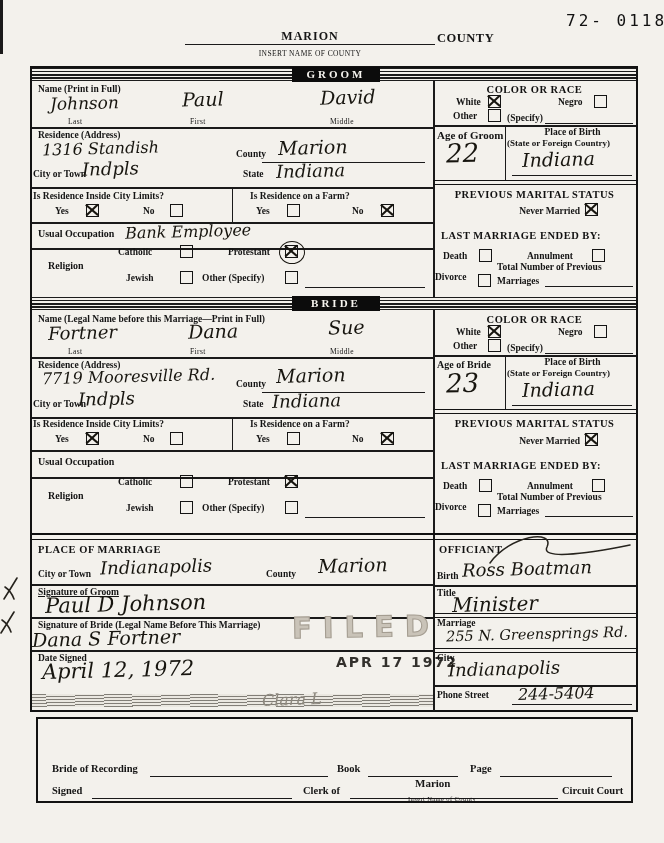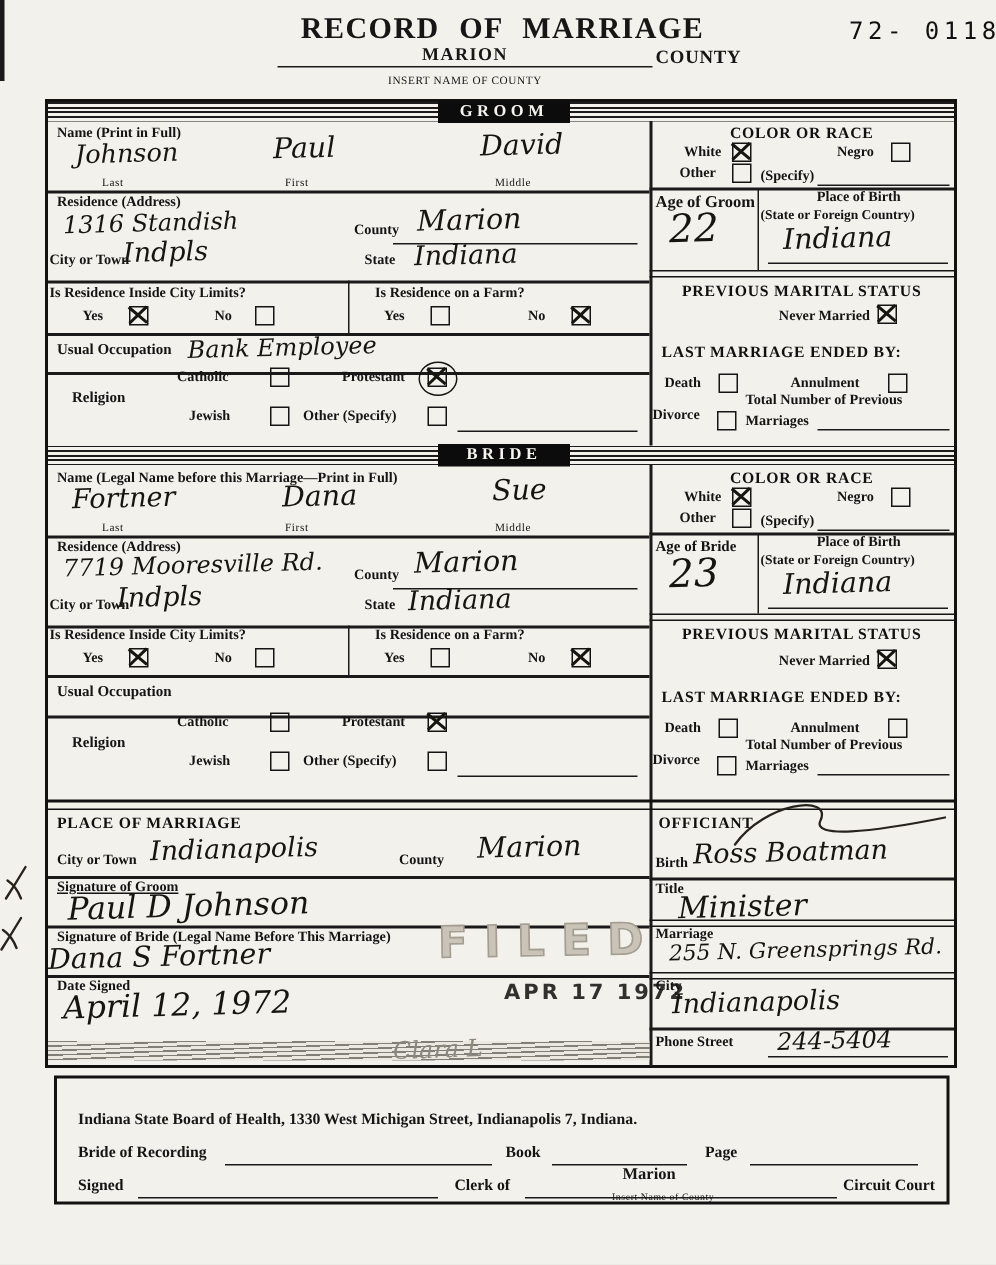--- a/index.html
+++ b/index.html
@@ -38,21 +38,20 @@
   .scribble{position:absolute;font-family:"DejaVu Serif",serif;font-style:italic;font-size:16px;color:#8d887e;transform:rotate(-2deg);white-space:nowrap;}
   svg{display:block;}
 </style>
 </head>
 <body>
 
 <div class="page">
 
   <div class="line" style="left:0;top:0;width:3px;height:54px;"></div>
 
-  <div class="hdr-title ctr" style="left:165px;top:8px;width:340px;">RECORD OF MARRIAGE</div>
   <div class="recno" style="left:566px;top:11px;">72- 011877</div>
   <div class="abs ctr" style="left:185px;top:29px;width:250px;font-weight:bold;font-size:12px;letter-spacing:1px;">MARION</div>
   <div class="uline" style="left:185px;top:30px;width:250px;height:14px;"></div>
   <div class="abs" style="left:437px;top:31px;font-weight:bold;font-size:12.5px;letter-spacing:.5px;">COUNTY</div>
   <div class="lbl-sm ctr" style="left:185px;top:49px;width:250px;">INSERT NAME OF COUNTY</div>
 
   <div class="formbox"></div>
 
   <div class="line" style="left:433px;top:68px;width:1.5px;height:643px;"></div>
 
@@ -275,21 +274,20 @@
   <div class="hw" style="left:446px;top:626px;font-size:14.5px;">255 N. Greensprings Rd.</div>
   <div class="dline" style="left:433px;top:648px;width:203px;"></div>
   <div class="lbl" style="left:437px;top:653px;">City</div>
   <div class="hw" style="left:448px;top:658px;font-size:18px;">Indianapolis</div>
   <div class="line" style="left:433px;top:685px;width:203px;height:1.5px;"></div>
   <div class="lbl" style="left:437px;top:690px;">Phone Street</div>
   <div class="hw" style="left:518px;top:684px;font-size:16px;">244-5404</div>
   <div class="uline" style="left:512px;top:691px;width:120px;height:13px;"></div>
 
   <div class="clerkbox"></div>
-  <div class="abs" style="left:52px;top:741px;width:562px;font-weight:bold;font-size:10.5px;">Indiana State Board of Health, 1330 West Michigan Street, Indianapolis 7, Indiana.</div>
 
   <div class="lbl" style="left:52px;top:763px;font-size:10.5px;">Bride of Recording</div>
   <div class="uline" style="left:150px;top:763px;width:178px;height:13px;"></div>
   <div class="lbl" style="left:337px;top:763px;font-size:10.5px;">Book</div>
   <div class="uline" style="left:368px;top:763px;width:90px;height:13px;"></div>
   <div class="lbl" style="left:470px;top:763px;font-size:10.5px;">Page</div>
   <div class="uline" style="left:500px;top:763px;width:112px;height:13px;"></div>
 
   <div class="lbl" style="left:52px;top:785px;font-size:10.5px;">Signed</div>
   <div class="uline" style="left:92px;top:785px;width:200px;height:13px;"></div>

